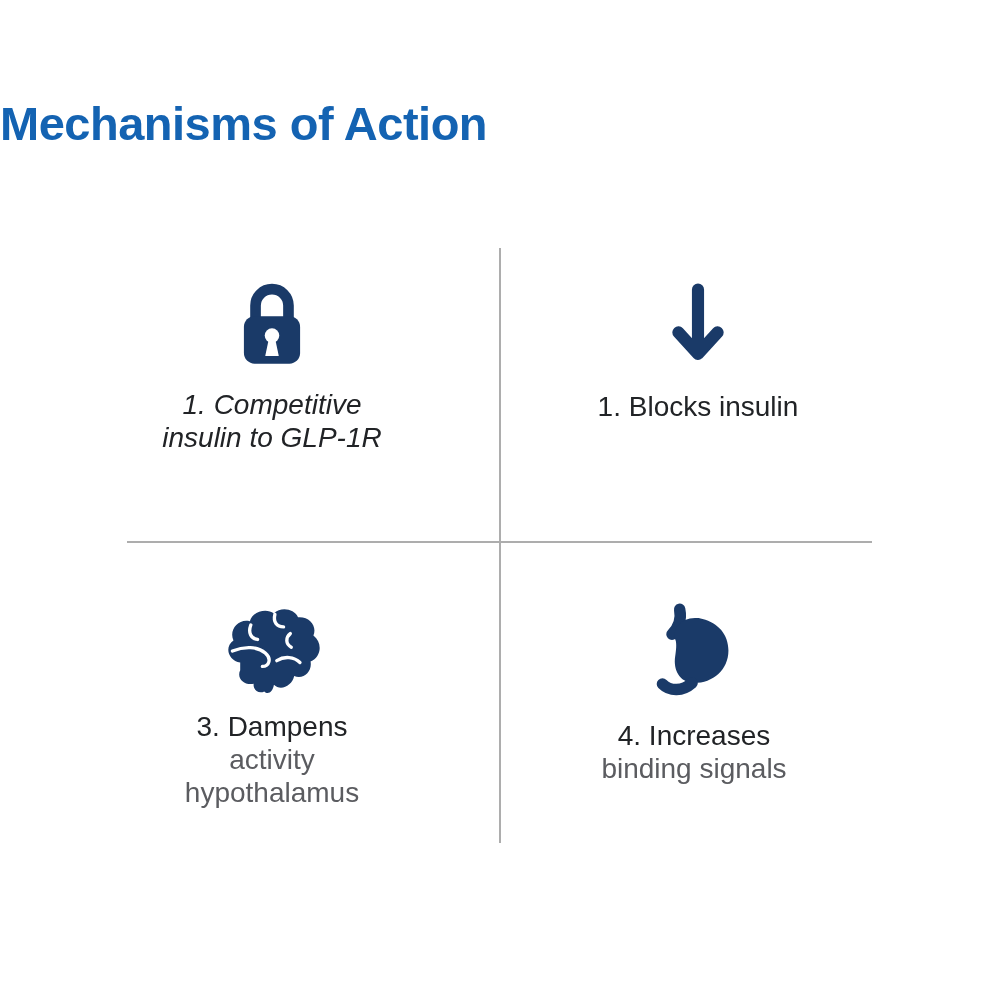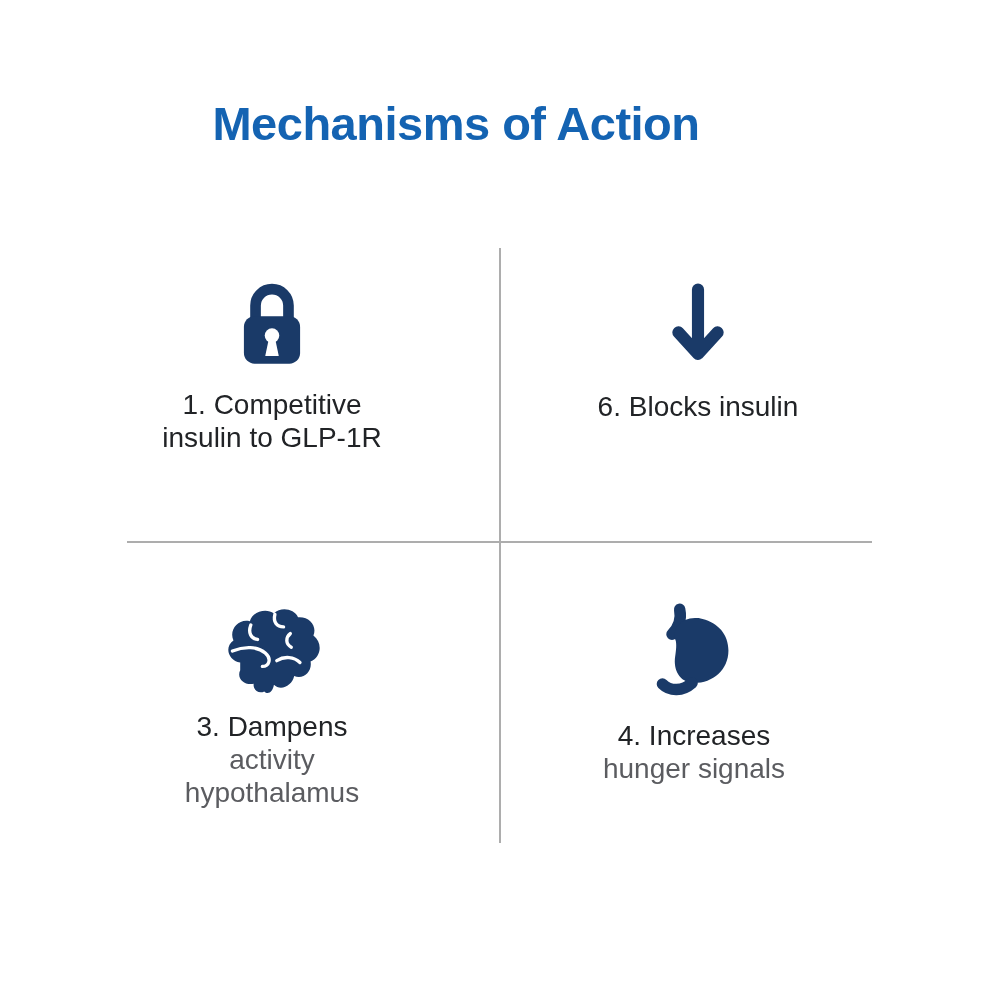--- a/index.html
+++ b/index.html
@@ -17,21 +17,20 @@
     width: 1000px;
     height: 1000px;
     background: #ffffff;
     overflow: hidden;
   }
   .title {
     position: absolute;
     top: 96px;
     left: 0;
     width: 912px;
-    text-align: center;
     font-size: 47px;
     font-weight: 700;
     letter-spacing: -0.5px;
     color: var(--title-blue);
   }
   .divider-v {
     position: absolute;
     left: 499px;
     top: 248px;
     width: 2px;
@@ -55,21 +54,21 @@
     text-align: center;
   }
   .quad .icon { color: var(--icon-navy); display: block; line-height: 0; }
   .caption { margin-top: 22px; }
   .line {
     font-size: 28px;
     line-height: 33px;
     color: var(--text-primary);
   }
   .line.muted { color: var(--text-muted); }
-  .q1 { left: 72px;  top: 280px; }
+  .q1 { left: 72px;  top: 280px; font-style: italic; }
   .q2 { left: 498px; top: 282px; }
   .q2 .caption { margin-top: 24px; }
   .q3 { left: 72px;  top: 604px; }
   .q3 .caption { margin-top: 12px; text-align: center; }
   .q4 { left: 494px; top: 602px; }
   .q4 .caption { margin-top: 20px; }
 </style>
 </head>
 <body>
 
@@ -95,21 +94,21 @@
     </div>
   </section>
 
   <section class="quad q2">
     <span class="icon">
       <svg width="56" height="84" viewBox="0 0 60 88" aria-hidden="true">
         <path d="M30 7 V74 M9 53 L30 76 L51 53" fill="none" stroke="currentColor" stroke-width="13" stroke-linecap="round" stroke-linejoin="round"></path>
       </svg>
     </span>
     <div class="caption">
-      <div class="line">6. Blocks insulin</div>
+      <div class="line">1. Blocks insulin</div>
     </div>
   </section>
 
   <section class="quad q3">
     <span class="icon">
       <svg width="106" height="94" viewBox="0 0 110 96" aria-hidden="true">
         <path fill="currentColor" d="M22 60 C10 58 5 44 15 37 C10 26 20 14 32 17 C35 7 49 3 57 9 C64 2 78 4 82 13 C94 12 102 22 98 32 C108 40 106 54 95 59 C97 69 88 78 78 74 C76 84 64 90 57 83 C56 90 51 94 47 90 C41 93 35 88 36 82 C26 84 18 76 22 68 Z"></path>
         <g fill="none" stroke="#fff" stroke-width="3.5" stroke-linecap="round">
           <path d="M33 21 C30 29 33 35 40 36"></path>
           <path d="M58 10 C56 18 60 23 67 23"></path>
@@ -129,17 +128,17 @@
   <section class="quad q4">
     <span class="icon">
       <svg width="88" height="97" viewBox="0 0 92 100" aria-hidden="true">
         <path d="M31 7 C33 17 31 25 23 33" fill="none" stroke="currentColor" stroke-width="12" stroke-linecap="round"></path>
         <path fill="currentColor" d="M27 40 C22 28 32 16 47 16 C50 16 52 16 55 17 C71 21 82 33 82 50 C82 70 66 84 46 84 C33 84 25 73 26 59 C27 51 28 46 27 40 Z"></path>
         <path d="M44 84 C34 93 21 93 13 85" fill="none" stroke="currentColor" stroke-width="12" stroke-linecap="round"></path>
       </svg>
     </span>
     <div class="caption">
       <div class="line">4. Increases</div>
-      <div class="line muted">hunger signals</div>
+      <div class="line muted">binding signals</div>
     </div>
   </section>
 
 </div>
 
 </body></html>

